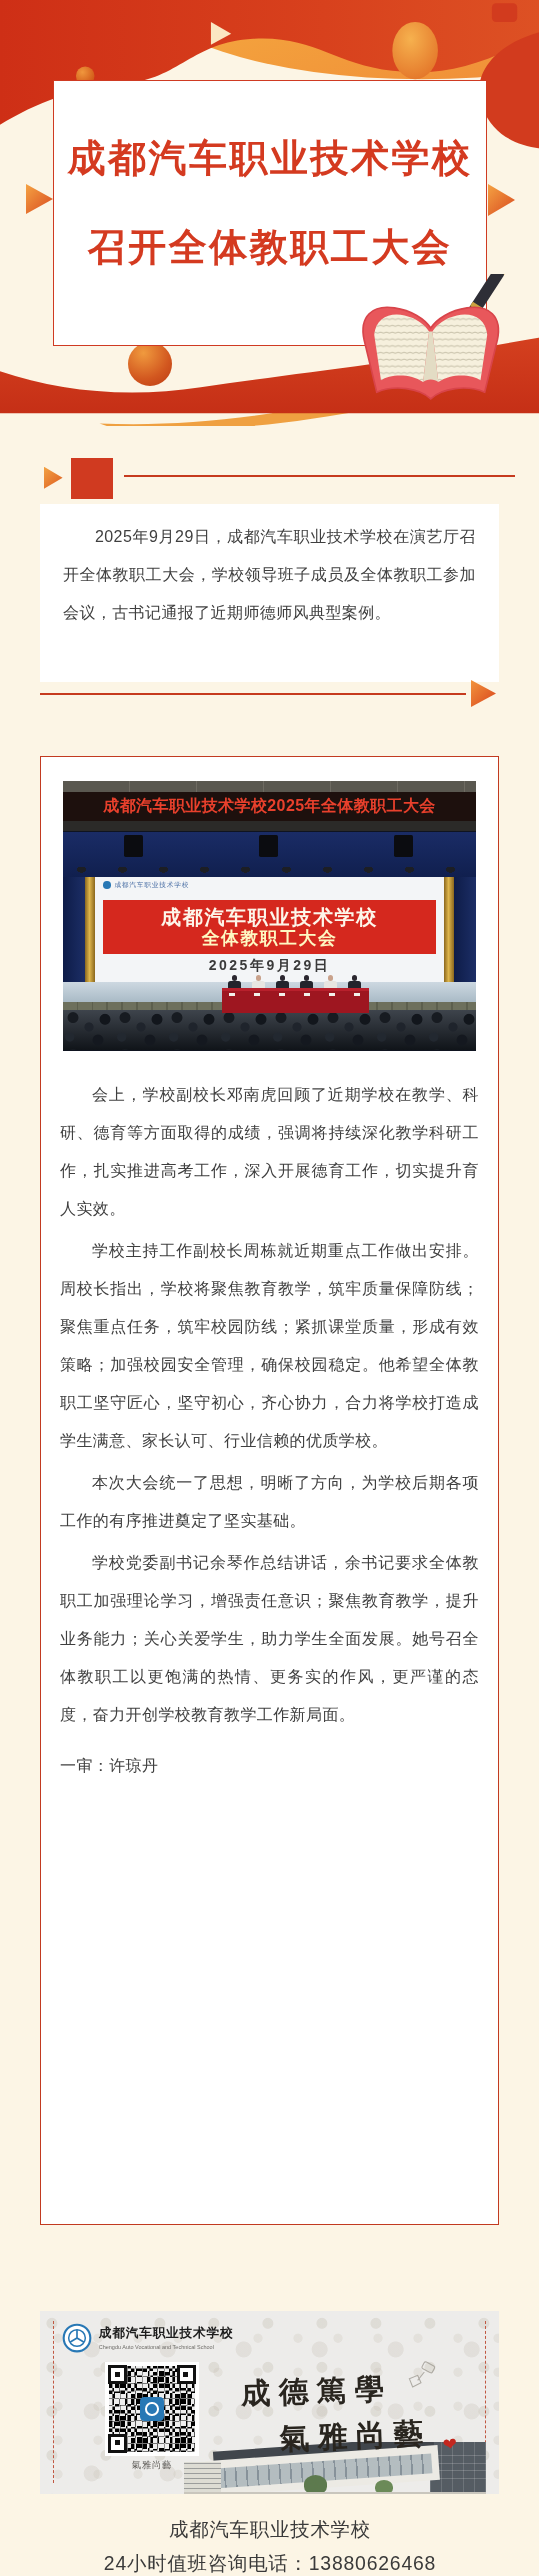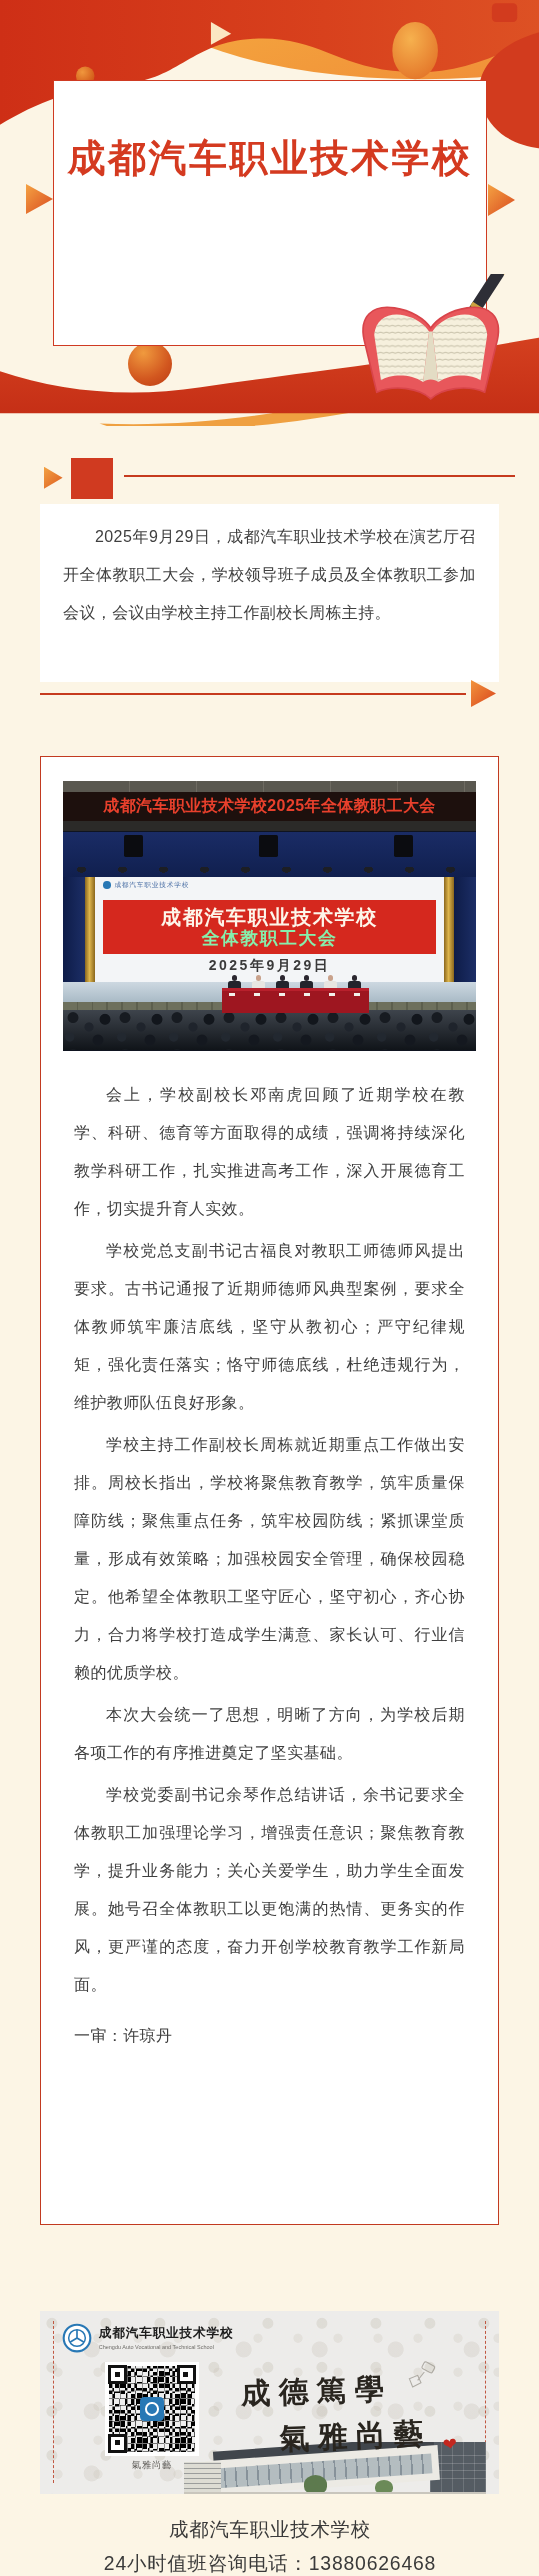--- a/index.html
+++ b/index.html
@@ -45,21 +45,21 @@
   }
   .divider2-line{position:absolute;left:40px;top:693px;width:426px;height:1.7px;background:#c63a1e;}
   .divider2-tri{position:absolute;left:471px;top:680px;width:25px;height:27px;
     clip-path:polygon(0 0,100% 50%,0 100%);background:linear-gradient(135deg,#f2953c,#d8431d);}
   
   .article-card{
     position:absolute;left:40px;top:756px;width:459px;height:1469px;
     background:#ffffff;border:1.7px solid #c23a20;box-sizing:border-box;
     overflow:hidden;
   }
-  .article-body{padding:0 33px;}
+  .article-body{padding:0 19px;}
   .article-body p{margin:0 0 4.2px 0;}
   .review-block{margin-top:11.8px;}
   .review-line{font-size:16px;line-height:39px;color:#3f3f3f;letter-spacing:0.4px;}
   
   .photo{
     position:relative;margin:23.6px auto 25px auto;width:413px;height:270px;
     background:#0f1420;overflow:hidden;
   }
   .ph-ceiling{position:absolute;left:0;top:0;width:413px;height:11.8px;
     background:repeating-linear-gradient(90deg,#5a5850 0 66px,#6e6b62 66px 67px);}
@@ -78,21 +78,21 @@
     background:linear-gradient(90deg,#0e1c48,#1c2e66);}
   .ph-gold{position:absolute;top:96px;width:10px;height:105px;
     background:linear-gradient(90deg,#8a671e,#ddb54c 45%,#8a671e);}
   .ph-screen{position:absolute;left:32px;top:96px;width:349px;height:105px;background:#f3f5f7;}
   .ph-screen-logo{position:absolute;left:8.4px;top:4.2px;display:flex;align-items:center;gap:3.4px;}
   .ph-screen-logo .dot{width:7.6px;height:7.6px;border-radius:50%;background:#2878b5;}
   .ph-screen-logo span{font-size:6.7px;color:#4a6fa5;letter-spacing:0.8px;}
   .ph-slide{position:absolute;left:8.4px;right:8.4px;top:23.6px;height:54px;background:#d5281e;
     display:flex;flex-direction:column;align-items:center;justify-content:center;gap:2.5px;}
   .ph-slide .l1{font-size:20px;font-weight:800;color:#fdf6ea;letter-spacing:1.7px;line-height:1;}
-  .ph-slide .l2{font-size:17.7px;font-weight:800;color:#86efac;letter-spacing:1.7px;line-height:1;}
+  .ph-slide .l2{font-size:17.7px;font-weight:800;color:#fef9c3;letter-spacing:1.7px;line-height:1;}
   .ph-date{position:absolute;left:0;right:0;bottom:6.7px;text-align:center;
     font-size:14px;font-weight:700;color:#3a3a3a;letter-spacing:2.5px;}
   .ph-stage{position:absolute;left:0;top:201px;width:413px;height:20px;
     background:linear-gradient(#cdd8e1,#a9bac6);}
   .ph-people{position:absolute;left:164px;top:189px;width:135px;height:18.6px;
     display:flex;justify-content:space-between;align-items:flex-end;}
   .figure{width:15px;display:flex;flex-direction:column;align-items:center;}
   .figure .head{width:5.9px;height:5.9px;border-radius:50%;background:#2b2730;}
   .figure .torso{width:12.7px;height:7.6px;border-radius:2.5px 2.5px 0 0;background:#23242c;}
   .figure.light .head{background:#c9a28c;}
@@ -191,20 +191,21 @@
     <path d="M0,0 H640 V40 C585,70 535,92 465,84 C395,76 372,42 300,46 C228,50 212,94 148,99 C92,103 42,122 0,148 Z" fill="url(#rg)"></path>
     <path d="M640,38 C588,52 556,88 572,128 C583,157 608,172 640,176 Z" fill="#d23b1e"></path>
     <ellipse cx="492" cy="60" rx="27" ry="34" fill="url(#og2)"></ellipse>
     <polygon points="250,26 274,40 250,53" fill="#fbe7c2"></polygon>
     <circle cx="101" cy="90" r="11" fill="url(#og3)"></circle>
     <rect x="583" y="4" width="30" height="22" rx="5" fill="#d23b1e"></rect>
   </svg>
 
   <div class="title-box">
     <div class="title-line">成都汽车职业技术学校</div>
+    <div class="title-line">召开全体教职工大会</div>
   </div>
   <div class="tri tri-r tri-left"></div>
   <div class="tri tri-r tri-right"></div>
 
   <div class="grad-circle"></div>
   <svg class="wave-bottom" viewBox="0 0 640 115" preserveAspectRatio="none">
     <defs>
       <linearGradient id="rb" x1="0" y1="0" x2="0" y2="1">
         <stop offset="0" stop-color="#d4401f"></stop>
           <stop offset="1" stop-color="#c52f16"></stop>
@@ -239,21 +240,21 @@
   </svg>
 </header>
 
 <div class="divider1">
   <div class="d1-tri"></div>
   <div class="d1-square"></div>
   <div class="d1-line"></div>
 </div>
 
 <section class="intro-card">
-  <p class="body-text">2025年9月29日，成都汽车职业技术学校在演艺厅召开全体教职工大会，学校领导班子成员及全体教职工参加会议，会议由学校主持工作副校长周栋主持。</p>
+  <p class="body-text">2025年9月29日，成都汽车职业技术学校在演艺厅召开全体教职工大会，学校领导班子成员及全体教职工参加会议，古书记通报了近期师德师风典型案例。</p>
 </section>
 <div class="divider2-line"></div>
 <div class="divider2-tri tri-r tri" style="position:absolute;"></div>
 
 <main class="article-card">
 
   <div class="photo">
     <div class="ph-ceiling"></div>
     <div class="ph-led">
       <span>成都汽车职业技术学校2025年全体教职工大会</span>
@@ -306,21 +307,20 @@
           <div class="torso"></div>
         </div>
     </div>
     <div class="ph-table"></div>
     <div class="ph-seats"></div>
     <div class="ph-aud"></div>
   </div>
 
   <div class="article-body">
     <p class="body-text">会上，学校副校长邓南虎回顾了近期学校在教学、科研、德育等方面取得的成绩，强调将持续深化教学科研工作，扎实推进高考工作，深入开展德育工作，切实提升育人实效。</p>
-    <p class="body-text">学校党总支副书记古福良对教职工师德师风提出要求。古书记通报了近期师德师风典型案例，要求全体教师筑牢廉洁底线，坚守从教初心；严守纪律规矩，强化责任落实；恪守师德底线，杜绝违规行为，维护教师队伍良好形象。</p>
     <p class="body-text">学校主持工作副校长周栋就近期重点工作做出安排。周校长指出，学校将聚焦教育教学，筑牢质量保障防线；聚焦重点任务，筑牢校园防线；紧抓课堂质量，形成有效策略；加强校园安全管理，确保校园稳定。他希望全体教职工坚守匠心，坚守初心，齐心协力，合力将学校打造成学生满意、家长认可、行业信赖的优质学校。</p>
     <p class="body-text">本次大会统一了思想，明晰了方向，为学校后期各项工作的有序推进奠定了坚实基础。</p>
     <p class="body-text">学校党委副书记余琴作总结讲话，余书记要求全体教职工加强理论学习，增强责任意识；聚焦教育教学，提升业务能力；关心关爱学生，助力学生全面发展。她号召全体教职工以更饱满的热情、更务实的作风，更严谨的态度，奋力开创学校教育教学工作新局面。</p>
 
     <div class="review-block">
       <div class="review-line">一审：许琼丹</div>
     </div>
   </div>
 </main>
 

